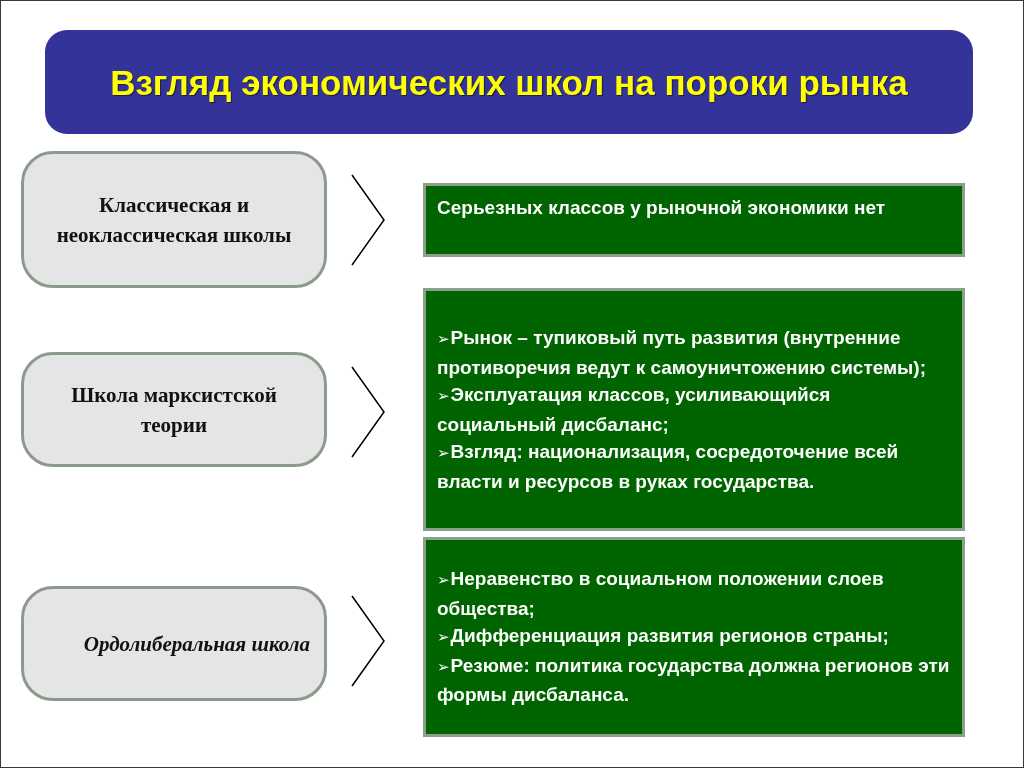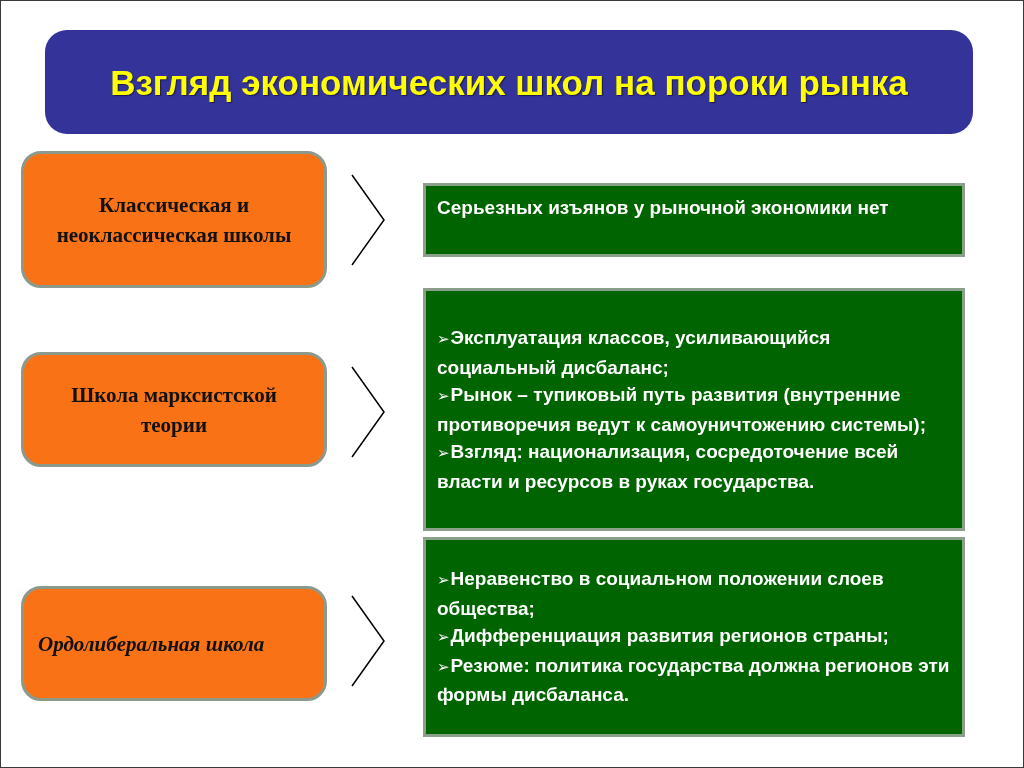--- a/index.html
+++ b/index.html
@@ -36,26 +36,26 @@
       font-weight: bold;
       font-size: 35px;
       line-height: 43px;
       text-shadow: 1px 1px 1px #1a1a4d;
       width: 800px;
     }
     .school-box {
       position: absolute;
       left: 20px;
       width: 306px;
-      background: #f97316;
+      background: #e5e5e5;
       border: 3px solid #8c9a8c;
-      border-radius: 20px;
+      border-radius: 32px;
       display: flex;
       align-items: center;
-      justify-content: flex-start;
+      justify-content: flex-end;
       text-align: center;
       box-sizing: border-box;
     }
     .school-label {
       font-family: "Liberation Serif", serif;
       font-weight: bold;
       font-size: 21px;
       line-height: 30px;
       color: #111111;
       padding: 0 14px;
@@ -101,32 +101,32 @@
     <div class="title-text">Взгляд экономических школ на пороки рынка</div>
   </div>
 
   <div class="school-box" style="top:150px;height:137px;">
     <div class="school-label">Классическая и неоклассическая школы</div>
   </div>
   <svg class="arrow" style="top:172px;" viewBox="0 0 36 94">
     <polyline points="2,2 34,47 2,92" fill="#ffffff" stroke="#000000" stroke-width="1.5"></polyline>
   </svg>
   <div class="desc-box" style="top:182px;height:74px;justify-content:flex-start;padding-top:8px;">
-    <span class="desc-item">Серьезных изъянов у рыночной экономики нет</span>
+    <span class="desc-item">Серьезных классов у рыночной экономики нет</span>
   </div>
 
   <div class="school-box" style="top:351px;height:115px;">
     <div class="school-label">Школа марксистской теории</div>
   </div>
   <svg class="arrow" style="top:364px;" viewBox="0 0 36 94">
     <polyline points="2,2 34,47 2,92" fill="#ffffff" stroke="#000000" stroke-width="1.5"></polyline>
   </svg>
   <div class="desc-box" style="top:287px;height:243px;">
+    <div class="desc-item"><span class="bullet">➢</span><span>Рынок – тупиковый путь развития (внутренние противоречия ведут к самоуничтожению системы);</span></div>
     <div class="desc-item"><span class="bullet">➢</span><span>Эксплуатация классов, усиливающийся социальный дисбаланс;</span></div>
-    <div class="desc-item"><span class="bullet">➢</span><span>Рынок – тупиковый путь развития (внутренние противоречия ведут к самоуничтожению системы);</span></div>
     <div class="desc-item"><span class="bullet">➢</span><span>Взгляд: национализация, сосредоточение всей власти и ресурсов в руках государства.</span></div>
   </div>
 
   <div class="school-box" style="top:585px;height:115px;font-style:italic;">
     <div class="school-label">Ордолиберальная школа</div>
   </div>
   <svg class="arrow" style="top:593px;" viewBox="0 0 36 94">
     <polyline points="2,2 34,47 2,92" fill="#ffffff" stroke="#000000" stroke-width="1.5"></polyline>
   </svg>
   <div class="desc-box" style="top:536px;height:200px;">

